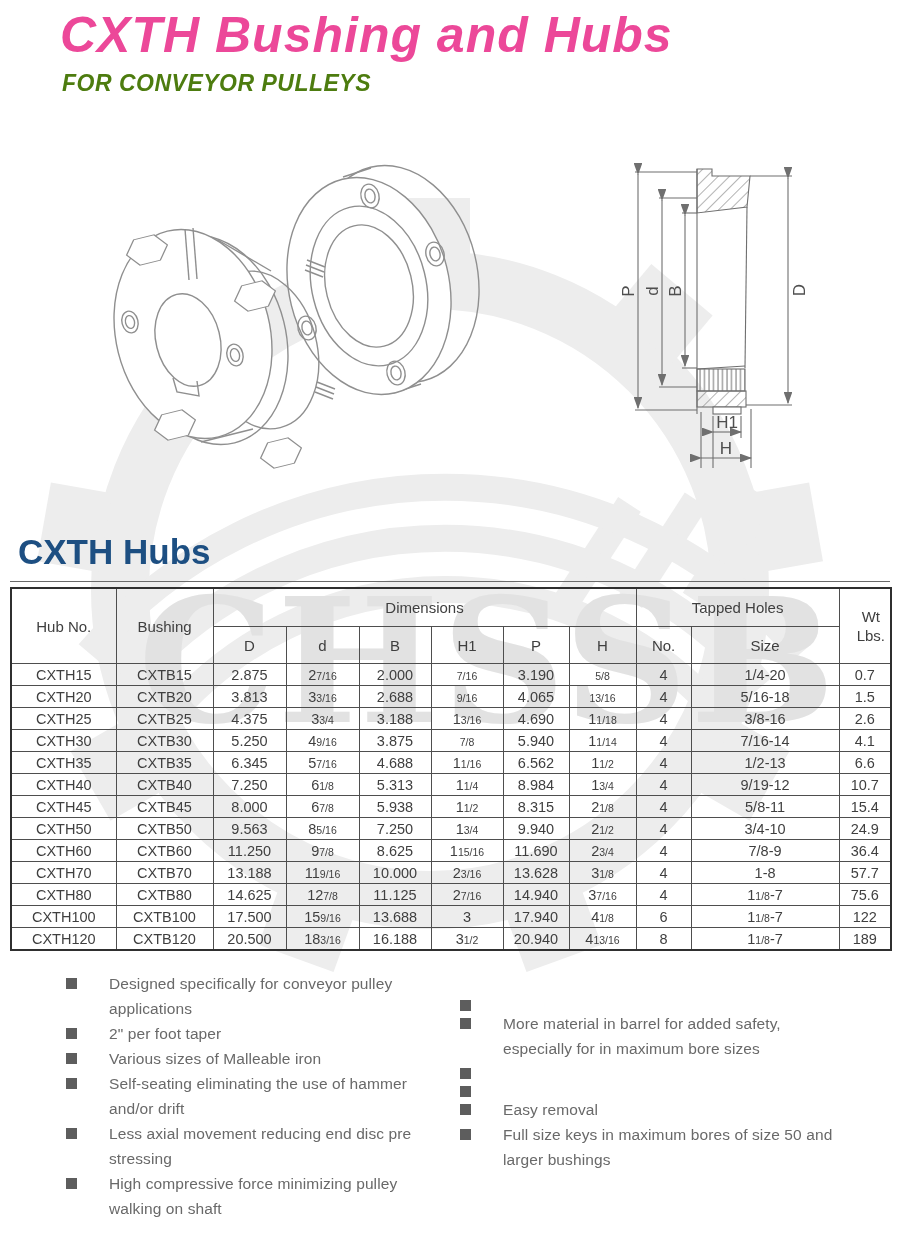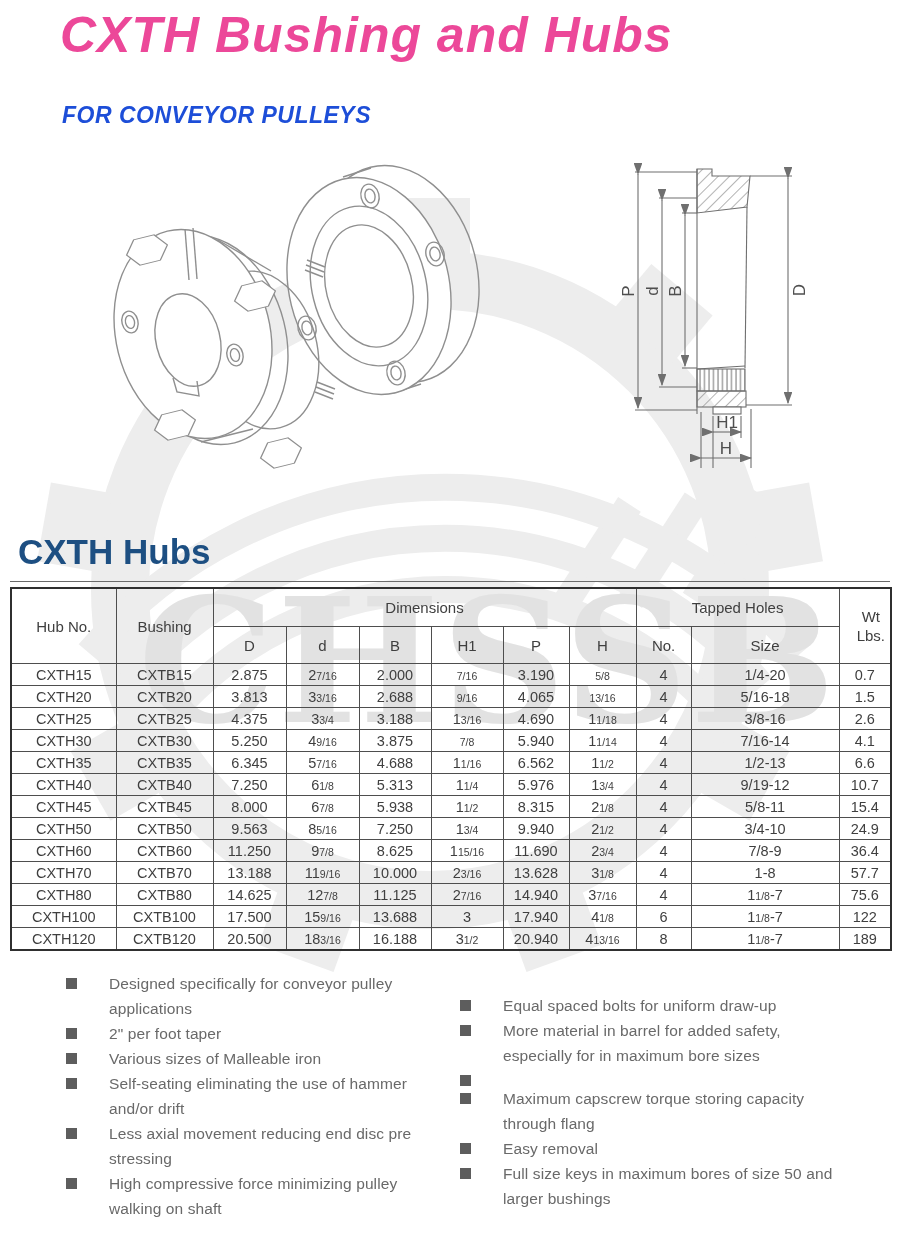--- a/index.html
+++ b/index.html
@@ -13,21 +13,21 @@
   #watermark{left:0;top:0;z-index:0;}
   
   .page-title{
     left:60px;top:6px;z-index:2;
     font-size:50px;font-weight:700;font-style:italic;letter-spacing:1px;
     color:#ec4899;white-space:nowrap;
   }
   .page-subtitle{
     left:62px;top:70px;z-index:2;
     font-size:23px;font-weight:700;font-style:italic;letter-spacing:.5px;
-    color:#1d4ed8;white-space:nowrap;margin-top:32px;
+    color:#4d7c0f;white-space:nowrap;
   }
   .section-title{
     left:18px;top:532px;z-index:2;
     font-size:35px;font-weight:700;color:#1d4f82;white-space:nowrap;
   }
   
   #iso-svg{left:85px;top:150px;z-index:1;}
   #sec-svg{left:618px;top:140px;z-index:1;}
   .topline{left:10px;top:581px;width:880px;height:1px;background:#6a6a6a;z-index:2;}
   
@@ -303,21 +303,21 @@
           <td><span>1/2-13</span></td>
           <td><span>6.6</span></td>
         </tr>
         <tr>
           <td><span>CXTH40</span></td>
           <td><span>CXTB40</span></td>
           <td><span>7.250</span></td>
           <td><span>6</span><span class="fr">1/8</span></td>
           <td><span>5.313</span></td>
           <td><span>1</span><span class="fr">1/4</span></td>
-          <td><span>5.976</span></td>
+          <td><span>8.984</span></td>
           <td><span>1</span><span class="fr">3/4</span></td>
           <td><span>4</span></td>
           <td><span>9/19-12</span></td>
           <td><span>10.7</span></td>
         </tr>
         <tr>
           <td><span>CXTH45</span></td>
           <td><span>CXTB45</span></td>
           <td><span>8.000</span></td>
           <td><span>6</span><span class="fr">7/8</span></td>
@@ -433,32 +433,30 @@
       <span class="ftxt">Less axial movement reducing end disc pre stressing</span>
     </li>
     <li>
       <span class="sq"></span>
       <span class="ftxt">High compressive force minimizing pulley walking on shaft</span>
     </li>
   </ul>
 <ul id="features-right" class="layer flist features">
     <li>
       <span class="sq"></span>
-      <span class="ftxt">Equal spaced bolts for uniform draw-up</span>
     </li>
     <li>
       <span class="sq"></span>
       <span class="ftxt">More material in barrel for added safety, especially for in maximum bore sizes</span>
     </li>
     <li>
       <span class="sq"></span>
     </li>
     <li>
       <span class="sq"></span>
-      <span class="ftxt">Maximum capscrew torque storing capacity through flang</span>
     </li>
     <li>
       <span class="sq"></span>
       <span class="ftxt">Easy removal</span>
     </li>
     <li>
       <span class="sq"></span>
       <span class="ftxt">Full size keys in maximum bores of size 50 and larger bushings</span>
     </li>
   </ul>

